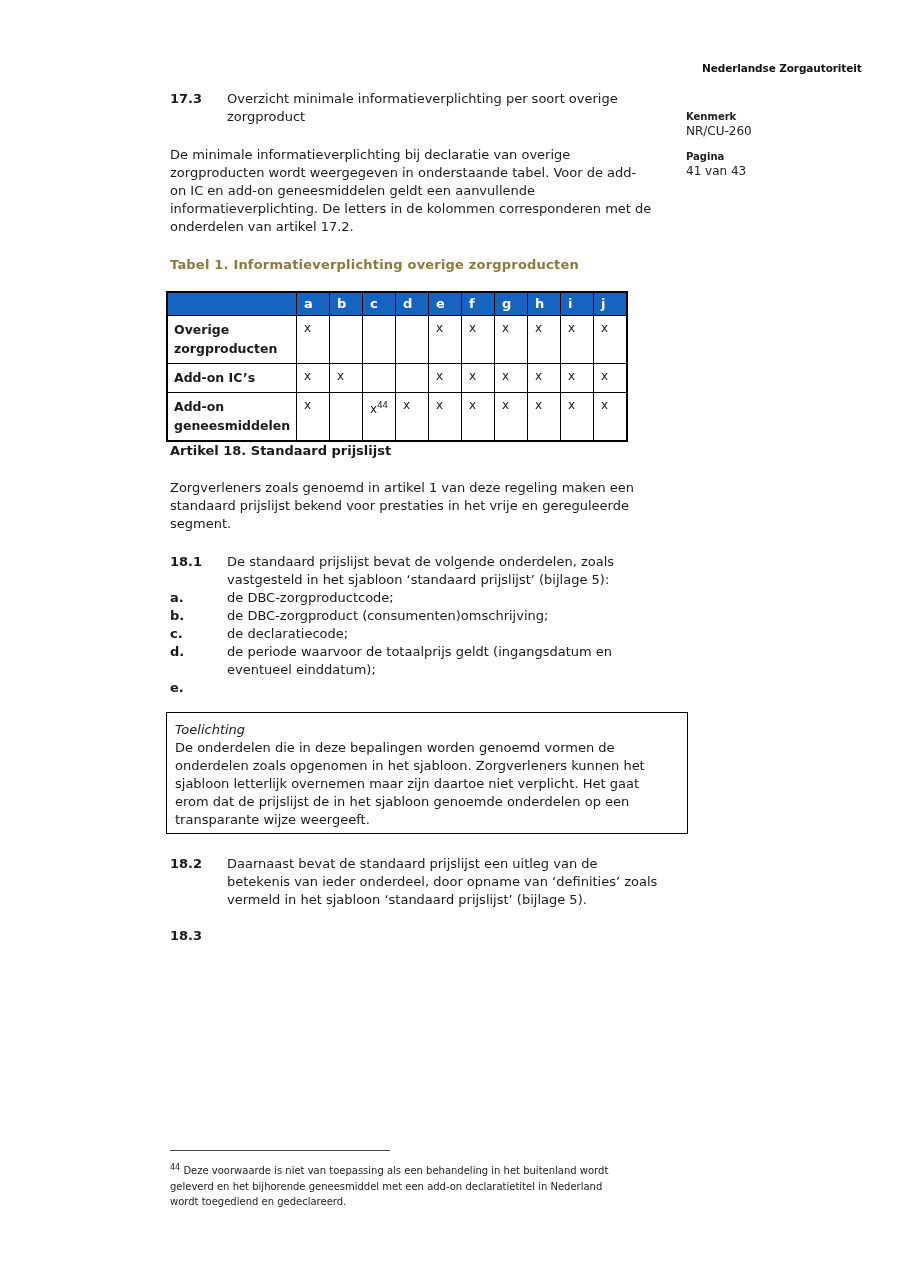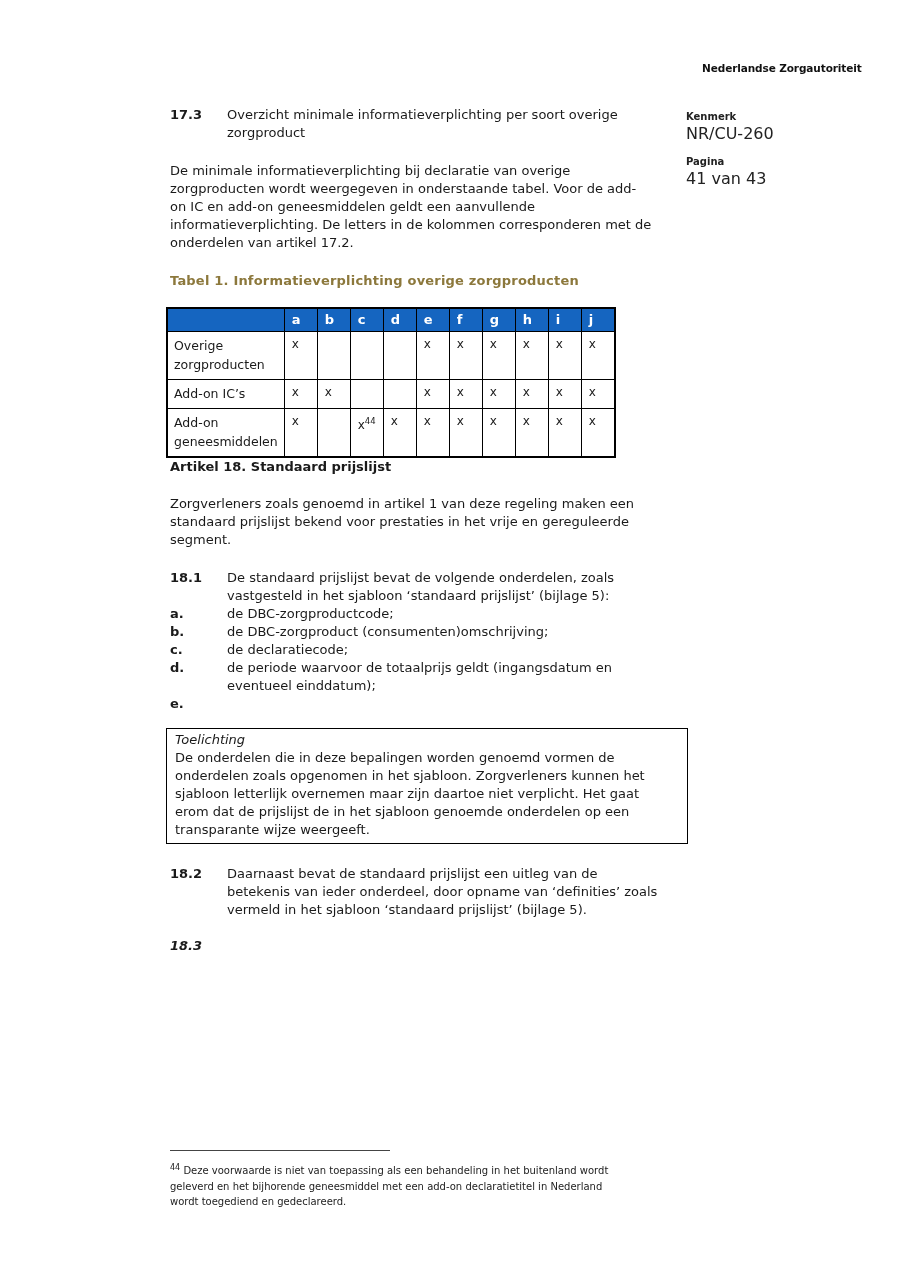--- a/index.html
+++ b/index.html
@@ -16,27 +16,27 @@
     position: absolute;
     left: 702px;
     top: 62px;
     font-size: 10.5px;
     font-weight: bold;
     color: #111;
     letter-spacing: -0.1px;
   }
   .sidebar { position: absolute; left: 686px; top: 111px; width: 170px; }
   .meta-label { font-size: 10px; font-weight: bold; color: #222; }
-  .meta-value { font-size: 16px; margin-top: 2px; color: #222; }
+  .meta-value { font-size: 12px; margin-top: 2px; color: #222; }
   .pagina { margin-top: 13px; }
 
   .content {
     position: absolute;
     left: 170px;
-    top: 106px;
+    top: 90px;
     width: 522px;
     font-size: 13px;
     line-height: 18px;
   }
   .pre { white-space: pre-line; }
   .pre-inl { white-space: pre-line; }
 
   .h-row { display: flex; align-items: flex-start; }
   .num { width: 57px; flex: none; font-weight: bold; }
   .h-row .txt { flex: 1; }
@@ -65,43 +65,43 @@
     color: var(--table-header-text, #ffffff);
     font-size: 13px;
     font-weight: bold;
     text-align: left;
     padding: 2px 0 3px 7px;
     line-height: 17px;
   }
   th.rowlbl {
     text-align: left;
     font-size: 12.5px;
-    font-weight: normal;
+    font-weight: bold;
     padding: 4px 6px 5px 6px;
     line-height: 19px;
   }
   table.tbl td {
     font-size: 12px;
     padding: 4px 0 4px 7px;
     line-height: 16px;
   }
   table.tbl td sup { font-size: 8.5px; }
 
   .art-heading { font-weight: bold; }
   .art-intro { margin-top: 19px; }
   .clause { margin-top: 20px; }
   .clause2 { margin-top: 21px; }
-  .clause3 { margin-top: 18px; font-style: italic; }
+  .clause3 { margin-top: 18px; }
 
   .box {
     box-sizing: border-box;
     width: 522px;
     margin: 15px 16px 0 -4px;
     border: 1px solid #000;
-    padding: 2px 8px 4px 8px;
+    padding: 8px 8px 4px 8px;
   }
   .box-title { font-style: italic; }
 
   .footnote { position: absolute; left: 170px; top: 1150px; width: 522px; }
   .fn-rule { width: 220px; height: 1px; background: #444; margin-bottom: 9px; }
   .fn-text { font-size: 10px; line-height: 15.5px; color: #222; }
   .fn-text sup { font-size: 8px; }
 </style>
 </head>
 <body>

